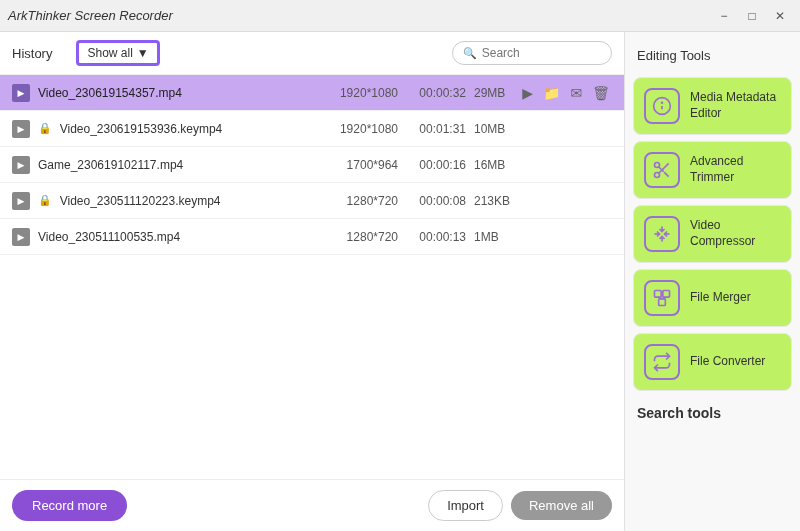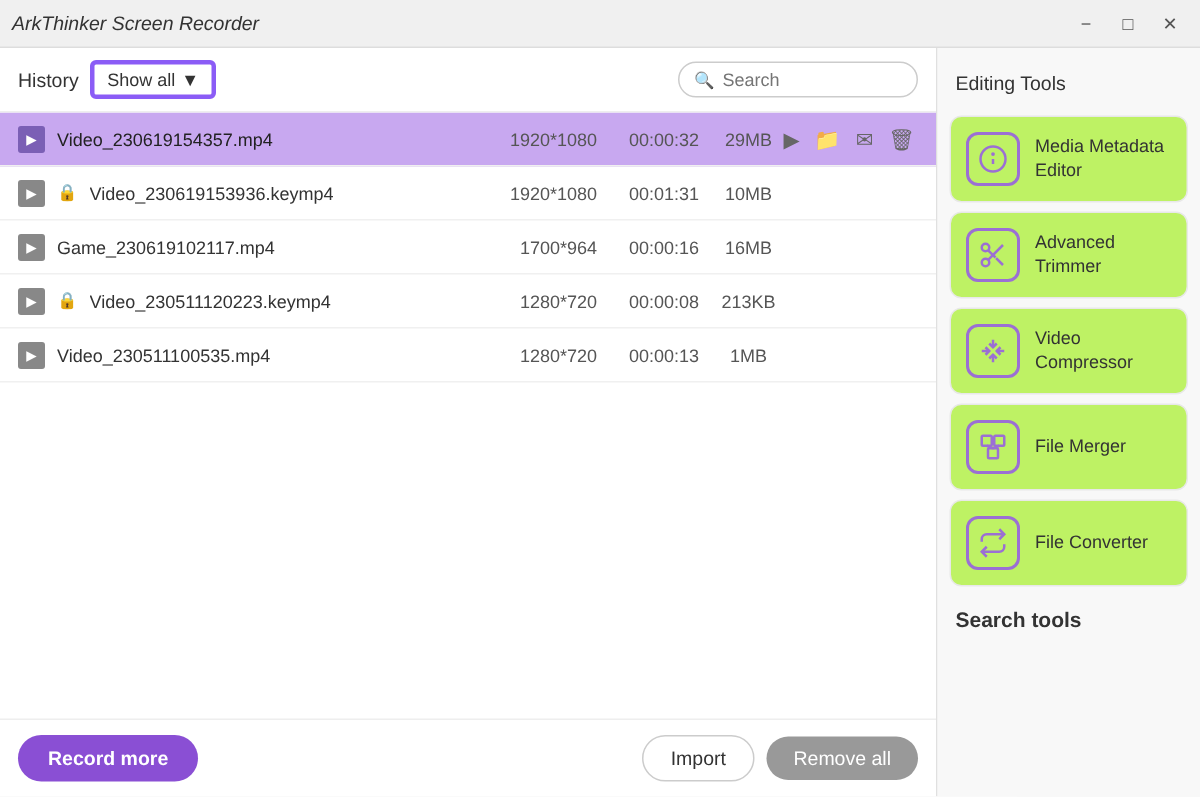--- a/index.html
+++ b/index.html
@@ -62,21 +62,21 @@
       flex-direction: column;
       background: #ffffff;
       border-right: 1px solid #e0e0e0;
     }
 
     
     .toolbar {
       display: flex;
       align-items: center;
       padding: 8px 12px;
-      gap: 8px;
+      gap: 24px;
       border-bottom: 1px solid #eee;
       flex-shrink: 0;
     }
     .toolbar-label {
       font-size: 13px;
       color: #333;
     }
     .show-all-select {
       display: flex;
       align-items: center;
@@ -167,21 +167,21 @@
     .file-dur {
       font-size: 12px;
       color: #555;
       width: 60px;
       text-align: right;
     }
     .file-size {
       font-size: 12px;
       color: #555;
       width: 50px;
-      text-align: center;
+      text-align: left;
     }
     .file-actions {
       display: flex;
       gap: 6px;
       align-items: center;
       width: 80px;
       justify-content: flex-end;
     }
     .file-action-btn {
       background: transparent;
@@ -202,21 +202,21 @@
       flex-shrink: 0;
     }
     .record-btn {
       background: #8a4fd4;
       color: white;
       border: none;
       border-radius: 20px;
       padding: 8px 20px;
       font-size: 13px;
       cursor: pointer;
-      font-weight: 700;
+      font-weight: 400;
     }
     .spacer { flex: 1; }
     .import-btn {
       background: white;
       color: #333;
       border: 1px solid #ccc;
       border-radius: 20px;
       padding: 7px 18px;
       font-size: 13px;
       cursor: pointer;

